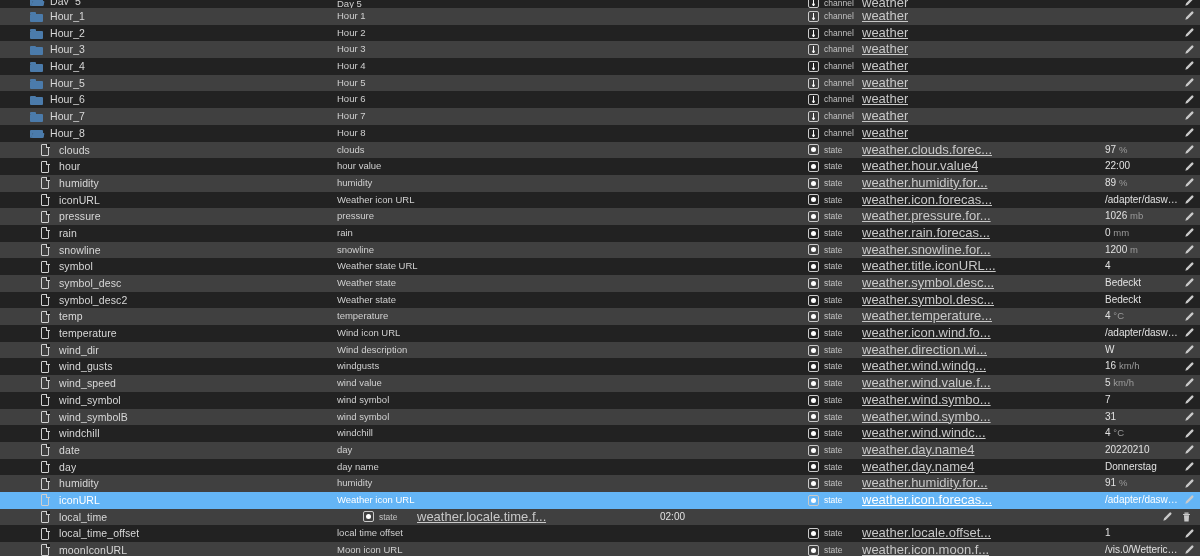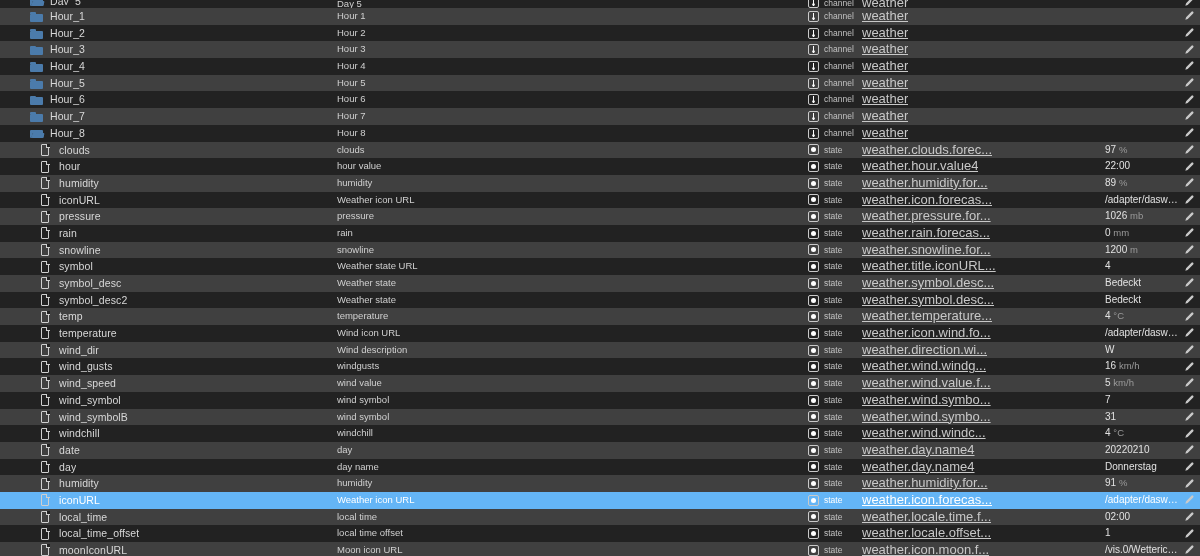--- a/index.html
+++ b/index.html
@@ -1024,21 +1024,20 @@
           </svg>
         </span>
       </div>
     </div>
     <div class="row alt">
       <div class="c-name">
         <span class="indent lvl2"></span>
         <span class="ico ico-doc"></span>
         <span class="name-label">local_time</span>
       </div>
-      <div class="c-desc">local time</div>
       <div class="c-type">
         <span class="type-ico state"></span>
         <span class="type-word">state</span>
         <span class="type-id">weather.locale.time.f...</span>
       </div>
       <div class="c-val"><span>02:00</span></div>
       <div class="c-act">
         <span class="act-ico">
           <svg width="11" height="12" viewBox="0 0 16 16" aria-hidden="true">
             <path d="M12.3 1.7a1.6 1.6 0 0 1 2.3 0l.2.2a1.6 1.6 0 0 1 0 2.3l-8 8-3.4 1.1 1.1-3.4 7.8-8.2z" fill="#c9c9c9"></path>

